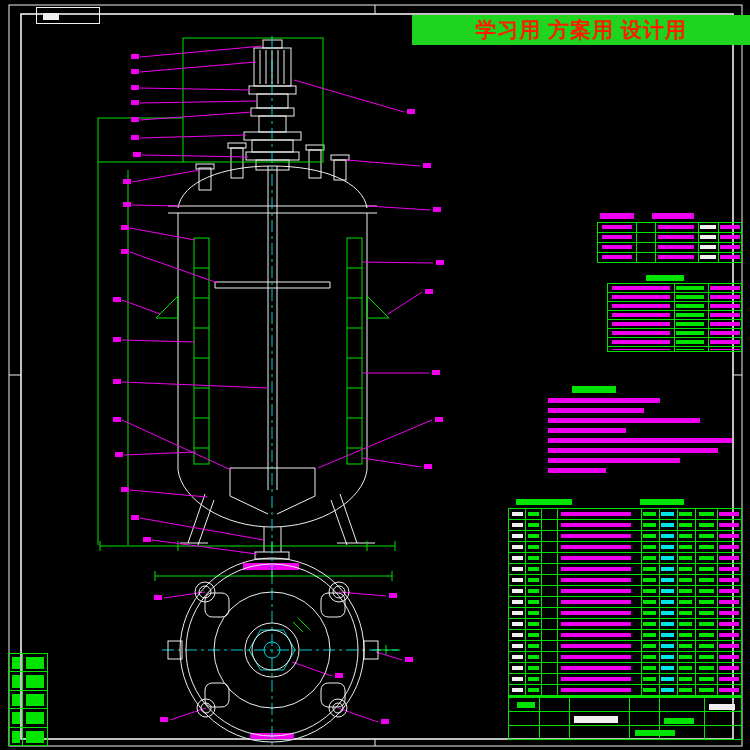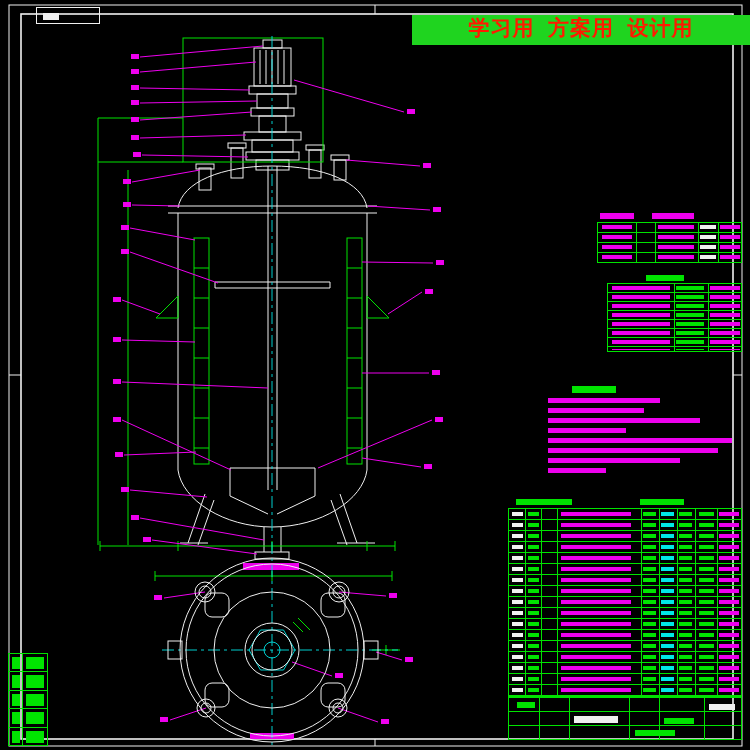--- a/index.html
+++ b/index.html
@@ -1,16 +1,16 @@
 <!DOCTYPE html>
 <html style="--background: #000000; --line-white: #f0f0f0; --line-green: #00e400; --line-magenta: #ee00ee; --line-cyan: #00e6e6; --banner-green-bg: #1fd41f; --banner-red-bg: #e81111; --banner-red-fg: #ff1a00; --banner-green-fg: #22ee22;"><head>
 <meta charset="utf-8">
 <style>
   html,body{margin:0;padding:0;background:#000;}
-  .sheet{position:relative;width:750px;height:750px;background:var(--background,#000);overflow:hidden;font-family:Liberation Mono, monospace;}
+  .sheet{position:relative;width:750px;height:750px;background:var(--background,#000);overflow:hidden;font-family:Liberation Sans, sans-serif;}
   svg{position:absolute;left:0;top:0;}
   
   .w{stroke:var(--line-white);fill:none;stroke-width:1;}
   .g{stroke:var(--line-green);fill:none;stroke-width:1;}
   .m{stroke:var(--line-magenta);fill:none;stroke-width:1;}
   .c{stroke:var(--line-cyan);fill:none;stroke-width:0.9;}
   .fm{fill:var(--line-magenta);stroke:none;}
   
   .banner{position:absolute;left:412px;top:15px;width:338px;height:30px;display:flex;font-weight:bold;font-size:21px;line-height:30px;white-space:nowrap;z-index:5;}
   .seg{display:block;text-align:center;}

